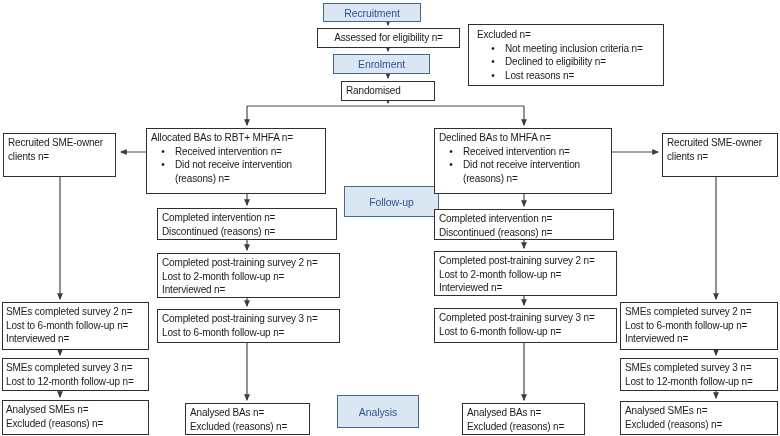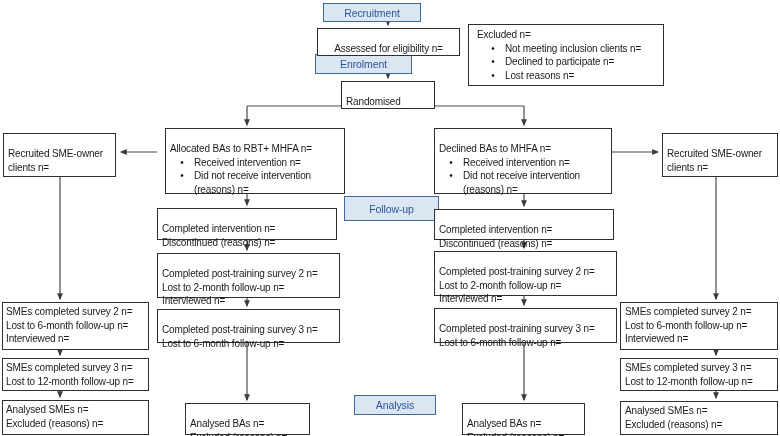--- a/index.html
+++ b/index.html
@@ -6,21 +6,21 @@
   html,body { background:#ffffff; }
   .canvas {
     position:relative; width:780px; height:436px; background:#ffffff;
     font-family:"Liberation Sans", sans-serif; font-size:10px; color:#1b1b1b;
     overflow:hidden;
   }
   svg.connectors { position:absolute; left:0; top:0; width:780px; height:436px; pointer-events:none; }
   svg.connectors line { stroke:#4a4a4a; stroke-width:1.2; }
   .box {
     position:absolute; background:#ffffff; border:1.2px solid #2f2f2f;
-    padding:13px 4px; line-height:13.5px; letter-spacing:-0.15px;
+    padding:2px 4px; line-height:13.5px; letter-spacing:-0.15px;
   }
   .phase {
     position:absolute; background:#dbe6f3; border:1.5px solid #41689c;
     color:#2e5496; font-weight:normal; font-size:10.5px;
     display:flex; align-items:center; justify-content:center;
     letter-spacing:-0.1px;
   }
   .tl { white-space:nowrap; }
   .wrap { white-space:normal; }
   .brow { display:flex; }
@@ -58,48 +58,48 @@
     <line x1="524" y1="343" x2="524" y2="400" marker-end="url(#ah)"></line>
     <line x1="60" y1="177" x2="60" y2="299" marker-end="url(#ah)"></line>
     <line x1="60" y1="350" x2="60" y2="355" marker-end="url(#ah)"></line>
     <line x1="60" y1="391" x2="60" y2="397" marker-end="url(#ah)"></line>
     <line x1="716" y1="177" x2="716" y2="299" marker-end="url(#ah)"></line>
     <line x1="716" y1="350" x2="716" y2="355" marker-end="url(#ah)"></line>
     <line x1="716" y1="391" x2="716" y2="398" marker-end="url(#ah)"></line>
   </svg>
 
   <div class="phase" style="left:323px;top:3px;width:98px;height:19px">Recruitment</div>
-  <div class="phase" style="left:315px;top:54px;width:97px;height:20px">Enrolment</div>
-  <div class="phase" style="left:344px;top:196px;width:95px;height:25px">Follow-up</div>
-  <div class="phase" style="left:354px;top:395px;width:82px;height:20px">Analysis</div>
+  <div class="phase" style="left:333px;top:54px;width:97px;height:20px">Enrolment</div>
+  <div class="phase" style="left:344px;top:186px;width:95px;height:31px">Follow-up</div>
+  <div class="phase" style="left:337px;top:395px;width:82px;height:33px">Analysis</div>
 
   <div class="box" style="left:317px;top:28px;width:143px;height:20px;text-align:center">
     <div class="tl">Assessed for eligibility n=</div>
   </div>
   <div class="box" style="left:341px;top:81px;width:94px;height:20px;text-align:left">
     <div class="tl">Randomised</div>
   </div>
 
   <div class="box excl" style="left:468px;top:24px;width:196px;height:62px;padding:3px 8px 2px 8px">
     <div class="tl">Excluded n=</div>
     <div class="brow">
       <span class="bullet">•</span>
-      <span class="btext tl">Not meeting inclusion clients n=</span>
+      <span class="btext tl">Not meeting inclusion criteria n=</span>
     </div>
     <div class="brow">
       <span class="bullet">•</span>
-      <span class="btext tl">Declined to participate n=</span>
+      <span class="btext tl">Declined to eligibility n=</span>
     </div>
     <div class="brow">
       <span class="bullet">•</span>
       <span class="btext tl">Lost reasons n=</span>
     </div>
   </div>
 
-  <div class="box" style="left:165px;top:128px;width:180px;height:66px">
+  <div class="box" style="left:146px;top:128px;width:180px;height:66px">
     <div class="tl">Allocated BAs to RBT+ MHFA n=</div>
     <div class="brow">
       <span class="bullet">•</span>
       <span class="btext tl">Received intervention n=</span>
     </div>
     <div class="brow">
       <span class="bullet">•</span>
       <span class="btext wrap">Did not receive intervention (reasons) n=</span>
     </div>
   </div>

